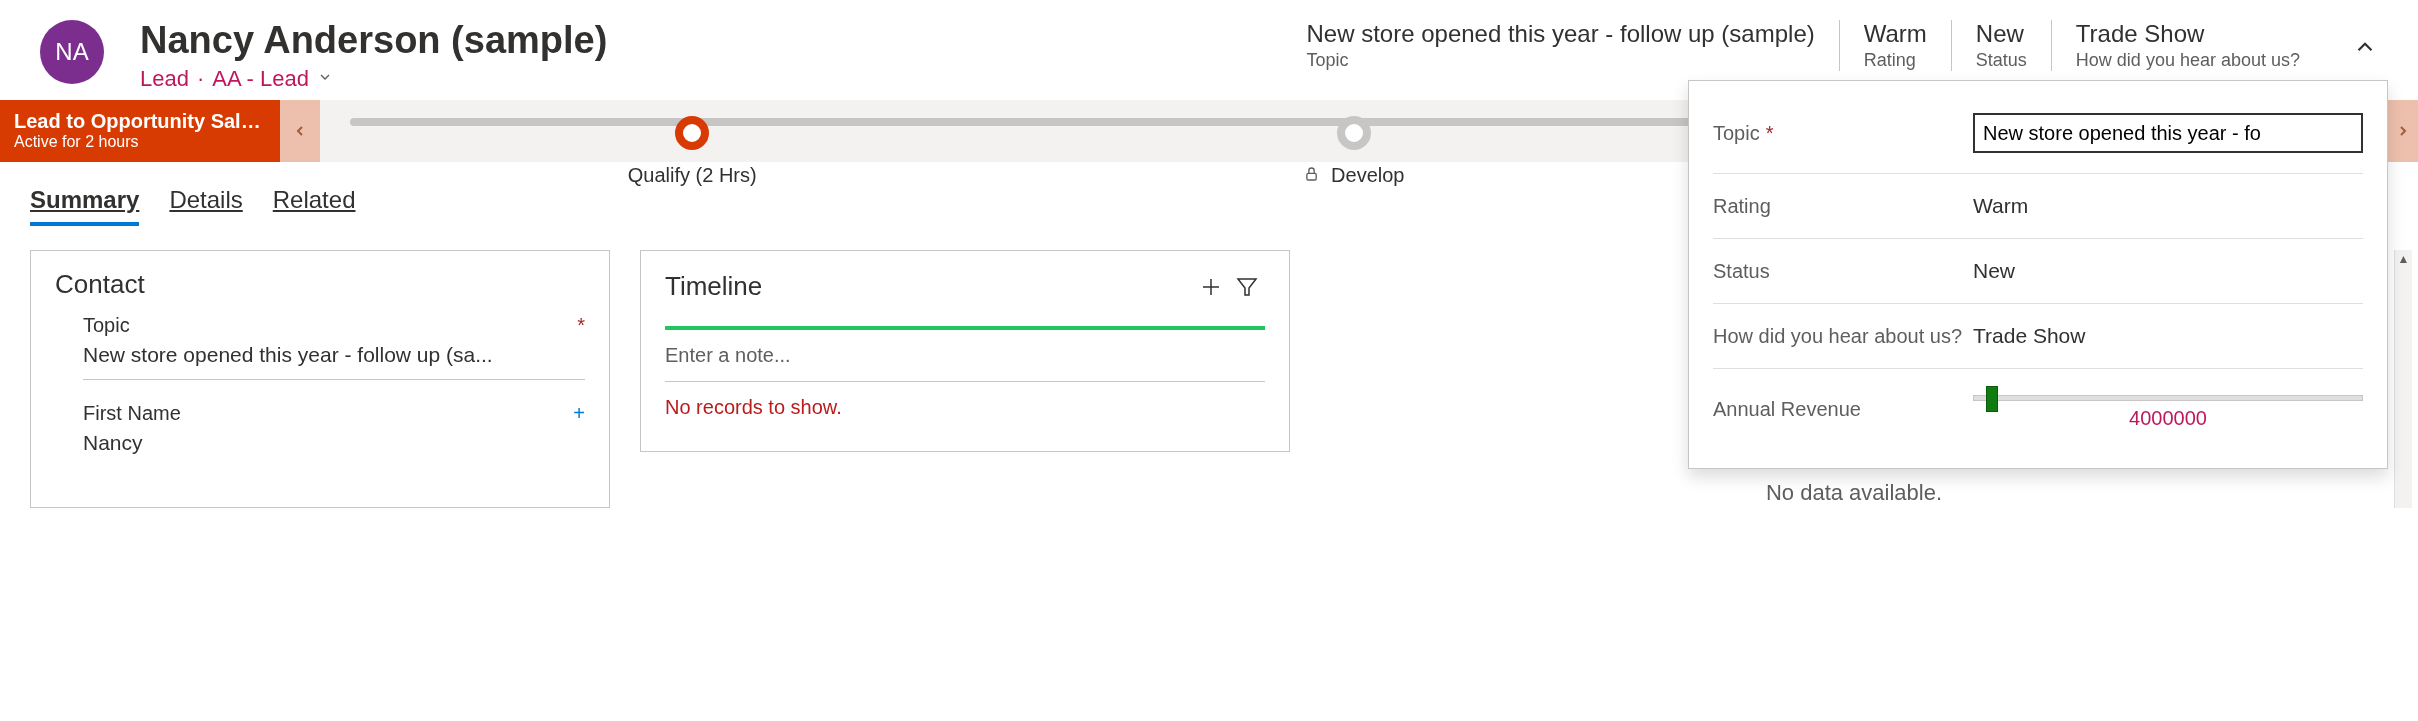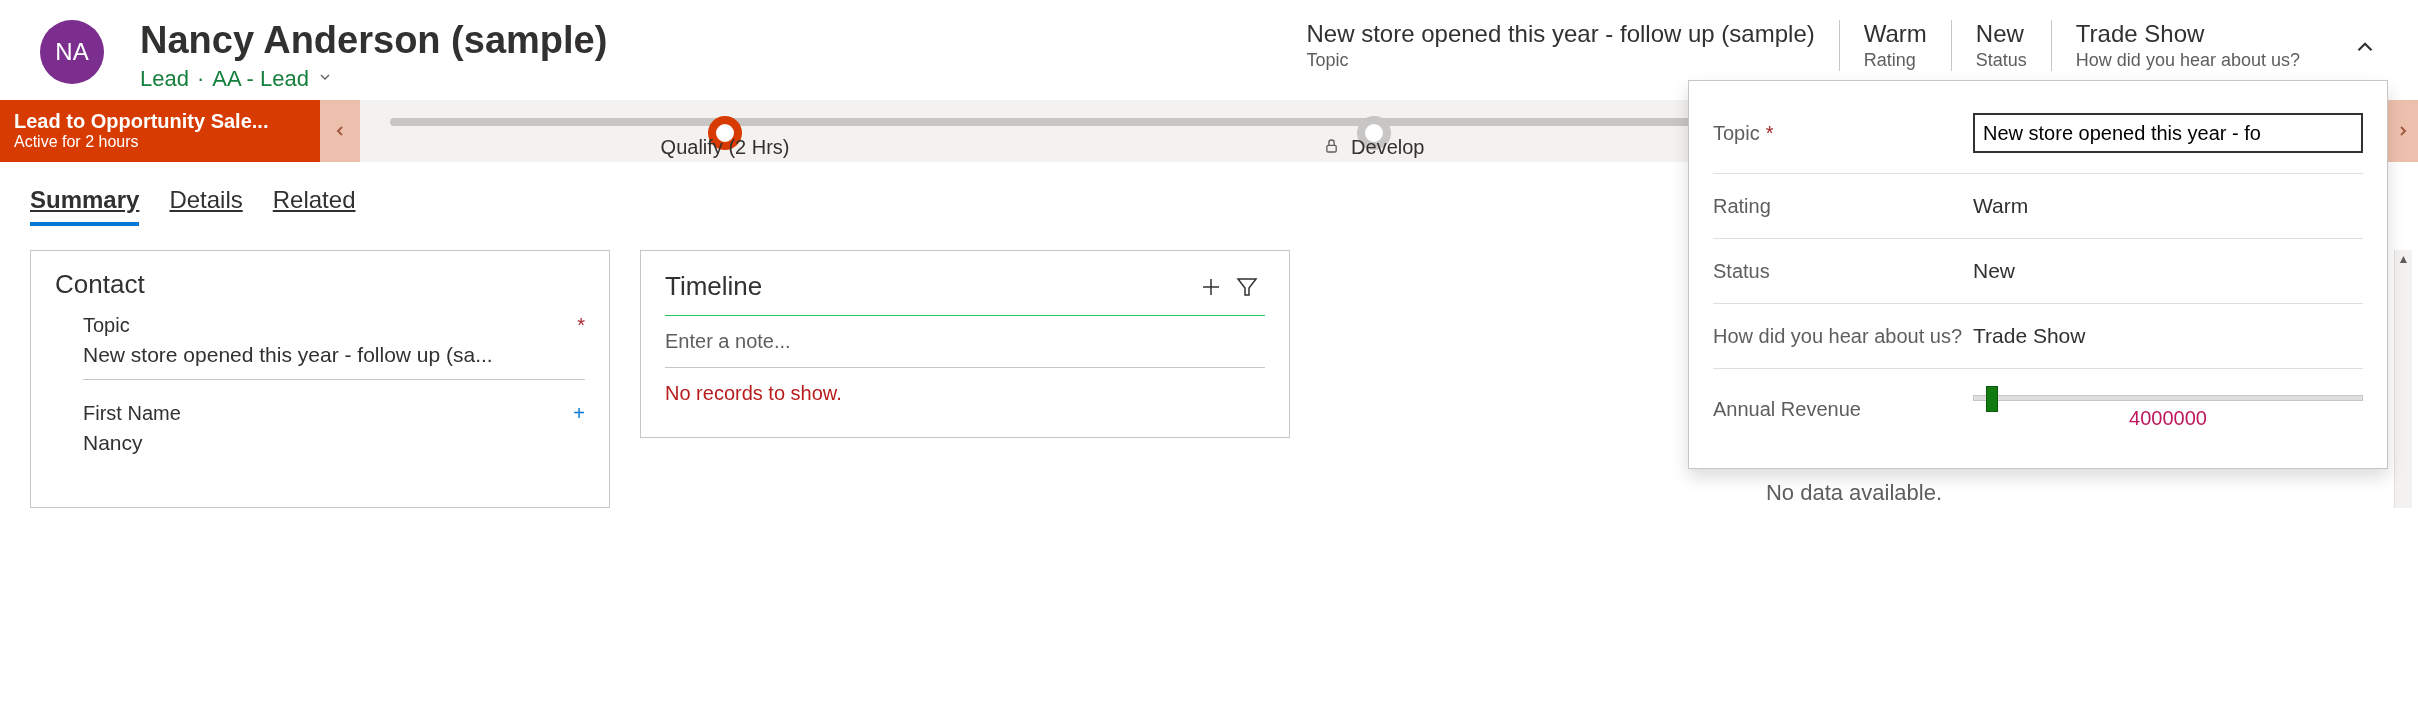--- a/index.html
+++ b/index.html
@@ -35,21 +35,21 @@
     font-size: 38px;
     font-weight: 600;
     line-height: 1.1;
   }
   .subtitle-row {
     display: flex;
     align-items: center;
     gap: 8px;
     margin-top: 4px;
     font-size: 22px;
-    color: #15803d;
+    color: #be185d;
   }
   .subtitle-row .chev { font-size: 16px; }
 
   .header-summary {
     margin-left: auto;
     display: flex;
     gap: 0;
   }
   .summary-cell {
     padding: 0 24px;
@@ -76,21 +76,21 @@
     display: flex;
     align-items: stretch;
     height: 62px;
     background: #f3f2f1;
     position: relative;
   }
   .bpf-badge {
     background: #d83b01;
     color: #fff;
     padding: 6px 14px;
-    width: 320px;
+    width: 280px;
     flex: 0 0 auto;
     display: flex;
     flex-direction: column;
     justify-content: center;
     position: relative;
   }
   .bpf-badge .line1 { font-size: 20px; font-weight: 600; white-space: nowrap; overflow:hidden; text-overflow: ellipsis;}
   .bpf-badge .line2 { font-size: 16px; }
   .bpf-back {
     width: 40px;
@@ -128,21 +128,21 @@
     border:8px solid #c8c6c4;
     margin: 0 auto 4px auto;
     position:relative;
     top: 4px;
   }
   .bpf-stage.active .dot {
     border-color: #d83b01;
   }
   .bpf-stage .lbl {
     position:absolute;
-    top: 24px;
+    top: 52px;
     left: 50%;
     transform: translateX(-50%);
     white-space: nowrap;
     font-size: 20px;
   }
   .bpf-stage .lbl .lock { margin-right:6px; }
   .bpf-forward {
     width: 30px;
     flex:0 0 auto;
     background:#edc0ad;
@@ -196,22 +196,22 @@
     border-bottom: 1px solid #c8c6c4;
     padding-bottom: 12px;
     white-space: nowrap;
     overflow:hidden;
     text-overflow: ellipsis;
   }
 
   .timeline-hdr {
     display:flex;
     align-items:center;
-    border-bottom: 1px solid #22c55e;
-    padding-bottom: 10px;
+    border-bottom: 4px solid #22c55e;
+    padding-bottom: 21px;
   }
   .timeline-hdr h2 { margin-bottom:0; flex:1; }
   .ico-btn {
     width: 36px; height:36px;
     display:flex;
     align-items:center;
     justify-content:center;
     cursor:pointer;
   }
   .ico-btn svg { width:24px; height:24px; stroke:#323130; stroke-width:1.5; fill:none; }

